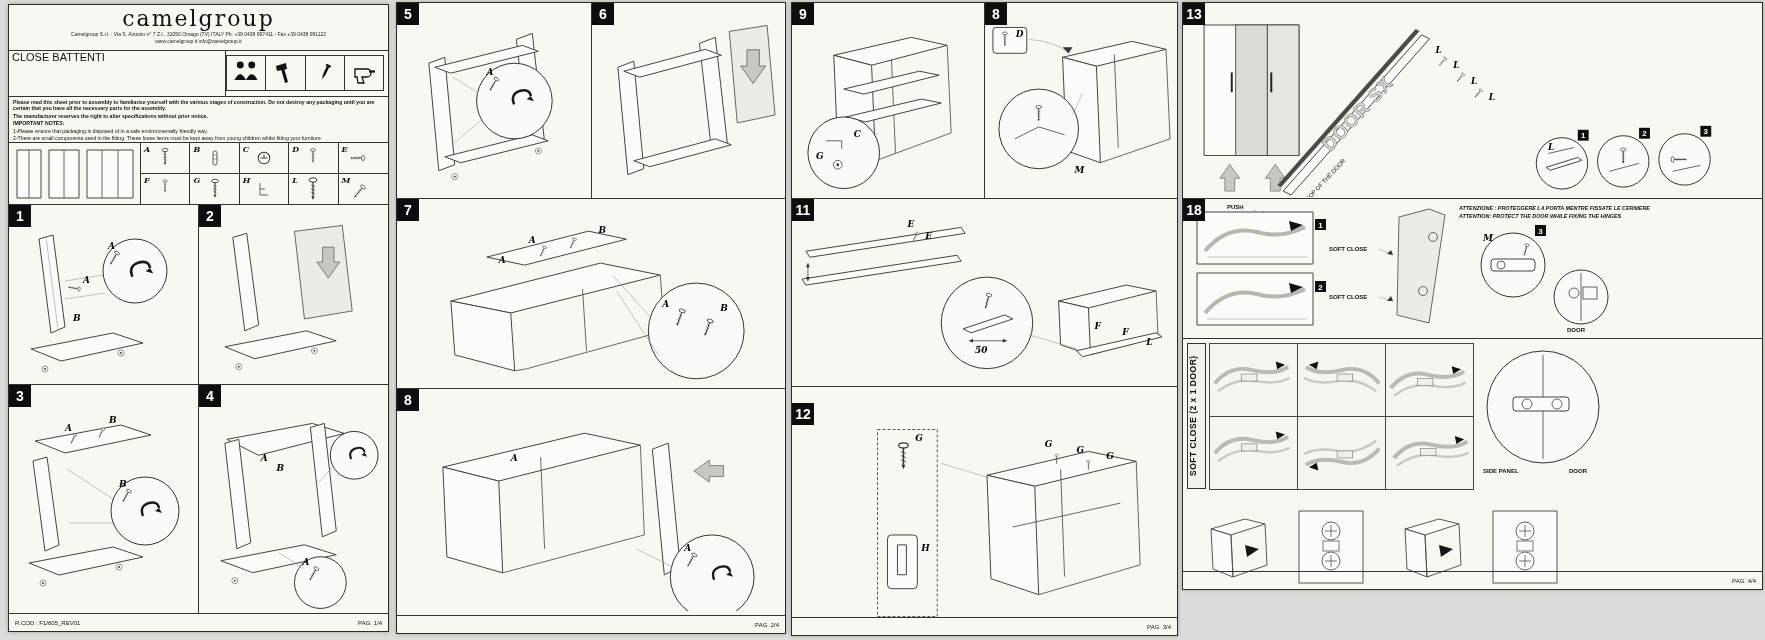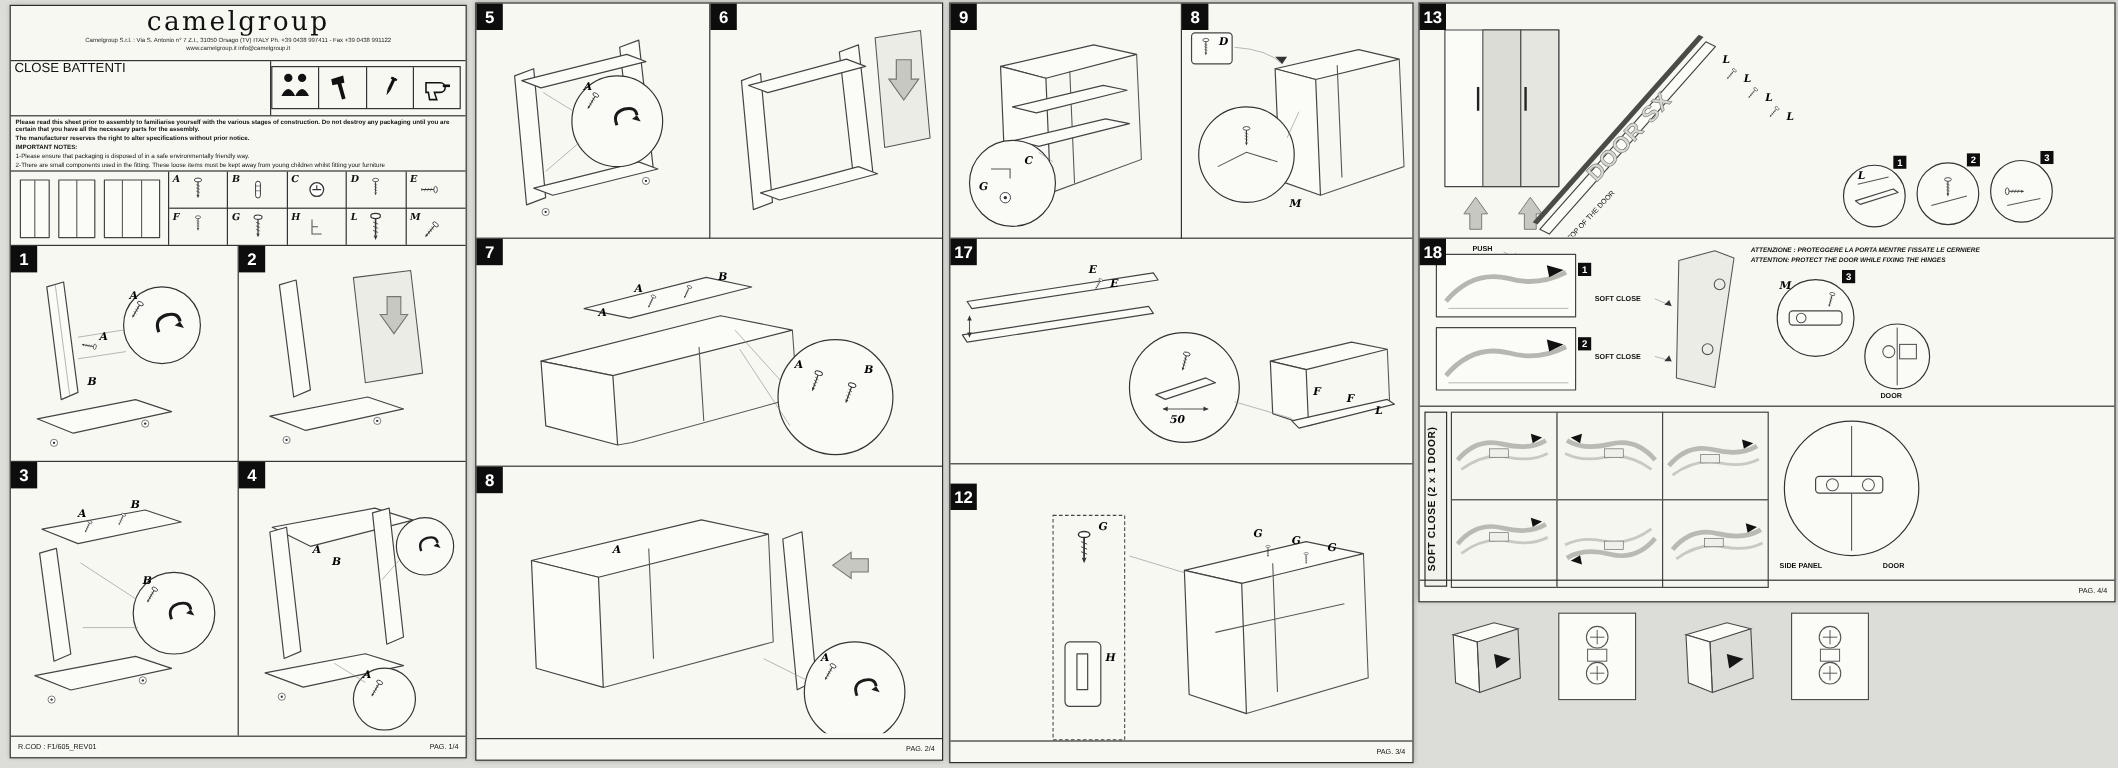--- a/index.html
+++ b/index.html
@@ -9,21 +9,21 @@
     background:#dedjed;
     background:#dddddá;
     background:#dcdcd8;
     font-family:"Liberation Sans", sans-serif; color:#111;
     overflow:hidden;
   }
   .panel { position:absolute; background:#f8f8f3; border:1px solid #2b2b28; box-shadow:0 0 4px rgba(0,0,0,.25); }
   #p1{left:8px;top:4px;width:381px;height:628px}
   #p2{left:396px;top:2px;width:390px;height:632px}
   #p3{left:791px;top:2px;width:387px;height:634px}
-  #p4{left:1182px;top:2px;width:581px;height:500px}
+  #p4{left:1182px;top:2px;width:581px;height:588px}
 
   .sec { position:absolute; }
   .bb { border-bottom:1px solid #333; }
   .br { border-right:1px solid #333; }
 
   .badge {
     position:absolute; top:0; left:0; width:22px; height:22px; background:#0d0d0d;
     color:#fff; font-weight:bold; font-size:14px; line-height:22px; text-align:center; z-index:3;
   }
 
@@ -479,21 +479,21 @@
       </g>
       <circle class="circ" cx="54" cy="106" r="40"></circle>
       <polyline class="ln" points="30,116 54,104 80,112"></polyline>
       <use href="#scr" transform="translate(54,84) scale(0.9)"></use>
       <text class="lt" x="90" y="150">M</text>
       <line class="thin" x1="88" y1="92" x2="98" y2="70"></line>
     </svg>
   </div>
 
   <div class="sec bb" style="left:0;top:196px;width:385px;height:188px">
-    <div class="badge">17</div>
+    <div class="badge">11</div>
     <svg width="383" height="164" viewBox="0 0 385 164" style="margin-top:20px">
       <polygon class="f" points="14,32 170,8 174,14 18,38"></polygon>
       <polygon class="f" points="10,60 166,36 170,42 14,66"></polygon>
       <text class="lt" x="116" y="8">E</text>
       <text class="lt" x="134" y="20">E</text>
       <use href="#scr" transform="translate(126,14) rotate(30) scale(0.55)"></use>
       <path class="ln" d="M16 44 v18"></path>
         <polygon points="16,44 14,48 18,48" fill="#333"></polygon>
         <polygon points="16,62 14,58 18,58" fill="#333"></polygon>
       <circle class="circ" cx="196" cy="104" r="46"></circle>

